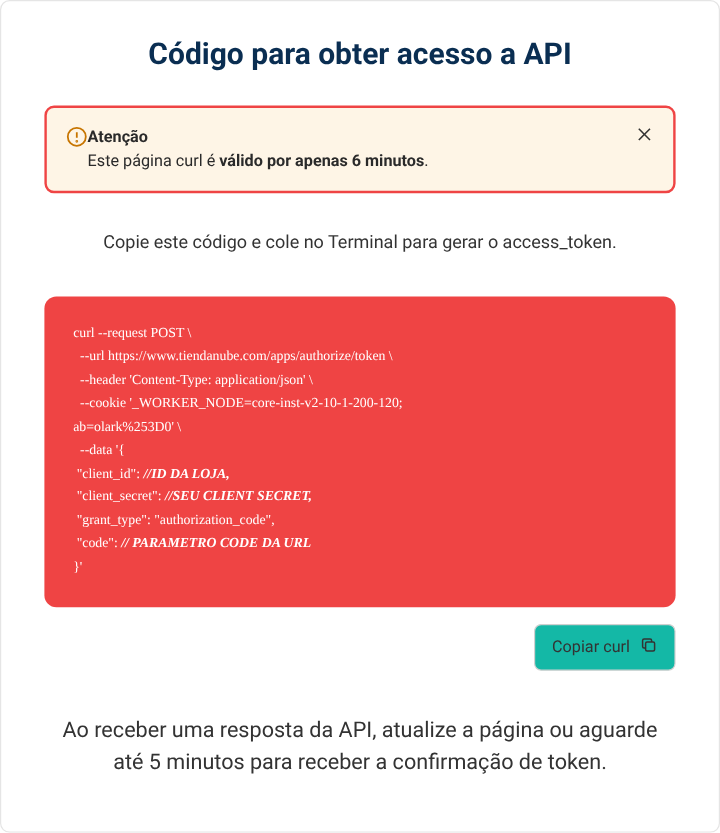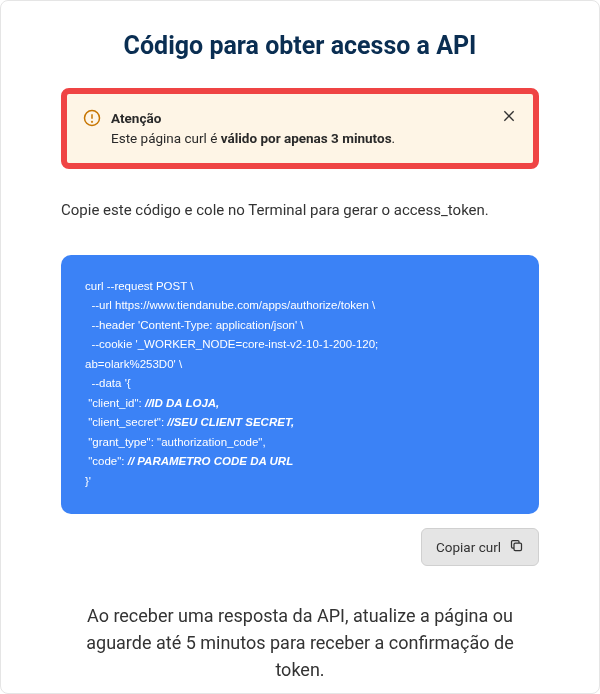--- a/index.html
+++ b/index.html
@@ -6,38 +6,37 @@
     body {
       font-family: -apple-system, BlinkMacSystemFont, 'Segoe UI', Roboto, sans-serif;
       background: #fff;
       width: 600px;
       height: 694px;
       overflow: hidden;
     }
     .container {
       border: 1px solid #e5e5e5;
       border-radius: 8px;
-      padding: 30px 60px;
+      padding: 30px 36px;
       height: 100%;
     }
     .title {
       color: #0a2e52;
       font-size: 25px;
       font-weight: 700;
       text-align: center;
       margin-bottom: 28px;
     }
     .alert {
       background: #fef5e6;
-      border: 6px solid #ef4444;
+      border: 2px solid #ef4444;
       border-radius: 8px;
       padding: 14px 16px;
       display: flex;
       align-items: flex-start;
-      gap: 10px;
       margin-bottom: 32px;
       position: relative;
     }
     .alert-icon {
       color: #c77500;
       flex-shrink: 0;
       margin-top: 1px;
     }
     .alert-content {
       flex: 1;
@@ -48,48 +47,49 @@
     .alert-title {
       font-weight: 700;
       display: block;
     }
     .alert-close {
       color: #333;
       cursor: pointer;
       flex-shrink: 0;
     }
     .instruction {
+      text-align: center;
       color: #333;
       font-size: 15px;
       margin-bottom: 36px;
     }
     .code-block {
-      background: #3b82f6;
+      background: #ef4444;
       border-radius: 10px;
       padding: 22px 24px;
       color: #fff;
-      font-family: Liberation Sans, sans-serif;
+      font-family: Liberation Serif, serif;
       font-size: 11.5px;
       line-height: 1.7;
       white-space: pre;
       overflow: hidden;
       margin-bottom: 14px;
     }
     .code-block i {
       font-style: italic;
       font-weight: bold;
       color: #fff;
     }
     .button-row {
       display: flex;
       justify-content: flex-end;
       margin-bottom: 36px;
     }
     .copy-btn {
-      background: #e5e5e5;
+      background: #14b8a6;
       border: 1px solid #d0d0d0;
       border-radius: 6px;
       padding: 9px 14px;
       font-size: 13.5px;
       color: #333;
       cursor: pointer;
       display: flex;
       align-items: center;
       gap: 8px;
       font-family: inherit;
@@ -111,21 +111,21 @@
   <div class="alert">
     <span class="alert-icon">
       <svg width="18" height="18" viewBox="0 0 24 24" fill="none" stroke="currentColor" stroke-width="2">
         <circle cx="12" cy="12" r="10"></circle>
         <line x1="12" y1="7" x2="12" y2="13"></line>
         <circle cx="12" cy="17" r="0.5" fill="currentColor"></circle>
       </svg>
     </span>
     <div class="alert-content">
       <span class="alert-title">Atenção</span>
-      <span>Este página curl é </span><strong>válido por apenas 3 minutos</strong><span>.</span>
+      <span>Este página curl é </span><strong>válido por apenas 6 minutos</strong><span>.</span>
     </div>
     <span class="alert-close">
       <svg width="16" height="16" viewBox="0 0 24 24" fill="none" stroke="currentColor" stroke-width="2">
         <line x1="5" y1="5" x2="19" y2="19"></line>
         <line x1="19" y1="5" x2="5" y2="19"></line>
       </svg>
     </span>
   </div>
 
   <p class="instruction">Copie este código e cole no Terminal para gerar o access_token.</p>

